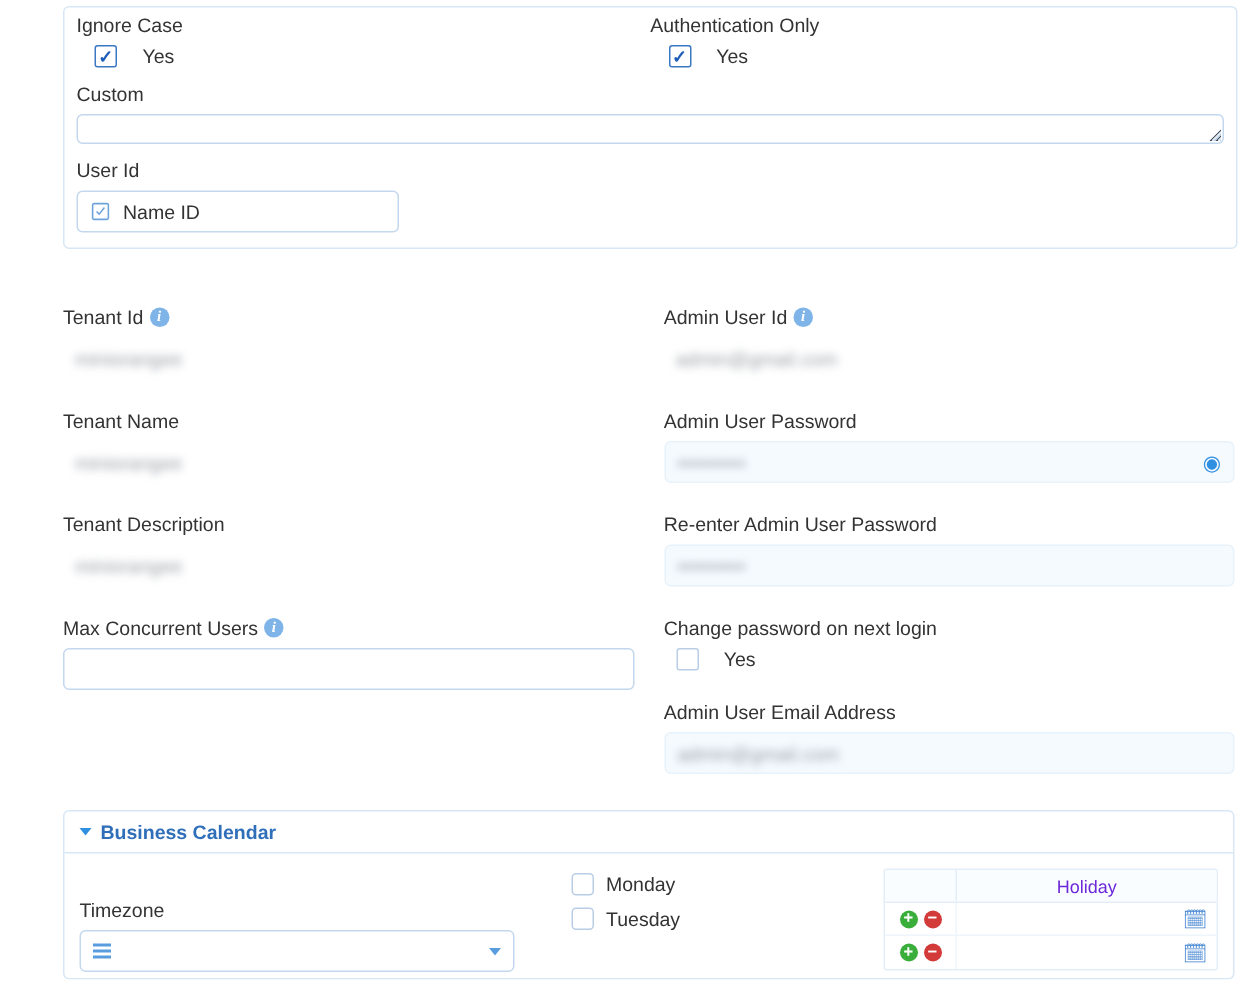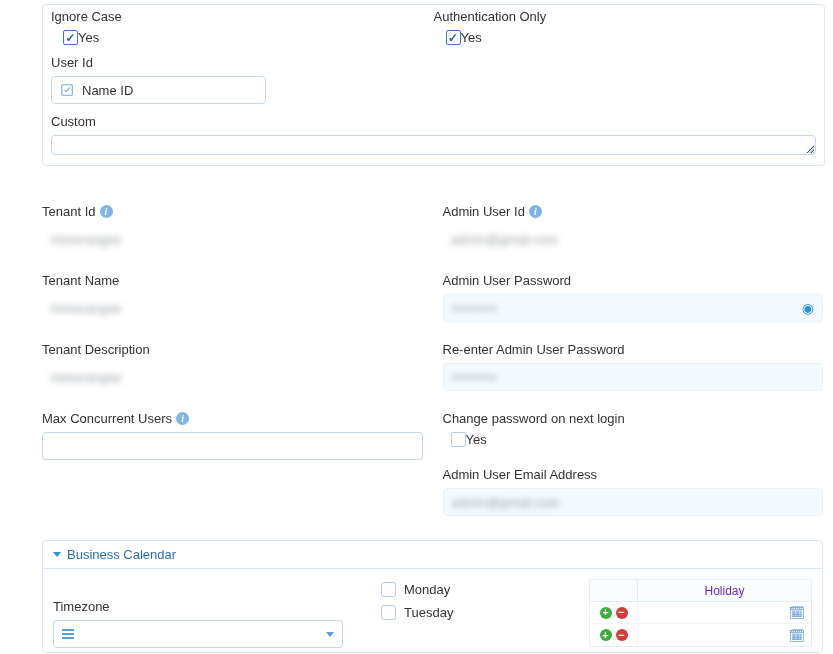--- a/index.html
+++ b/index.html
@@ -24,21 +24,21 @@
   .col { flex: 1; padding: 4px 8px 0 0; }
   .field-label {
     color: #333;
     font-size: 13px;
     margin: 0 0 6px 0;
     display: block;
   }
   .checkbox-line {
     display: flex;
     align-items: center;
-    gap: 0;
+    gap: 17px;
     margin-left: 12px;
     margin-top: 4px;
   }
   .chk {
     width: 15px; height: 15px;
     border: 1px solid #3b78c4;
     border-radius: 2px;
     background: #fff;
     display: inline-flex;
     align-items: center;
@@ -163,20 +163,21 @@
   }
   .section-header {
     border-bottom: 1px solid #d8e7f5;
     padding: 6px 10px;
     display: flex;
     align-items: center;
     gap: 6px;
     color: #2f6fba;
     font-size: 13px;
     cursor: pointer;
+    font-weight: bold;
   }
   .caret {
     width: 0; height: 0;
     border-left: 4px solid transparent;
     border-right: 4px solid transparent;
     border-top: 5px solid #2f8fe0;
   }
   .section-body {
     display: flex;
     padding: 10px 10px 0 10px;
@@ -301,36 +302,36 @@
           <span class="chk-label">Yes</span>
         </div>
       </div>
       <div class="col">
         <span class="field-label">Authentication Only</span>
         <div class="checkbox-line">
           <span class="chk checked"></span>
           <span class="chk-label">Yes</span>
         </div>
       </div>
+    </div>
+
+    <div style="margin-top:10px;">
+      <span class="field-label">Custom</span>
+      <div class="textarea"></div>
     </div>
 
     <div style="margin-top:10px;">
       <span class="field-label">User Id</span>
       <div class="input-wrap userid-wrap">
         <svg class="edit-icon" viewBox="0 0 16 16" fill="none" stroke="currentColor" stroke-width="1.2">
           <rect x="2" y="2" width="12" height="12" rx="1"></rect>
           <path d="M5 8 L7 10 L11 5"></path>
         </svg>
         <input type="text" value="Name ID" style="">
       </div>
-    </div>
-
-    <div style="margin-top:10px;">
-      <span class="field-label">Custom</span>
-      <div class="textarea"></div>
     </div>
   </div>
 
   <div class="below">
     <div class="row">
 
       <div class="col">
         <div class="below-field">
           <div class="below-label">
             <span>Tenant Id</span>

